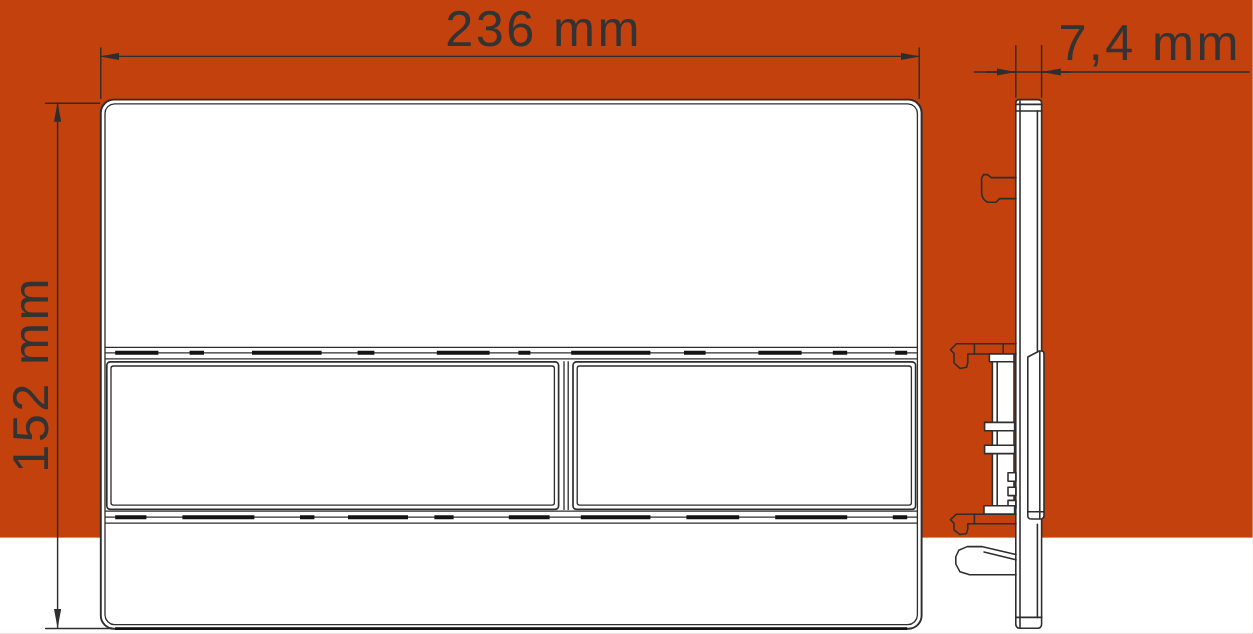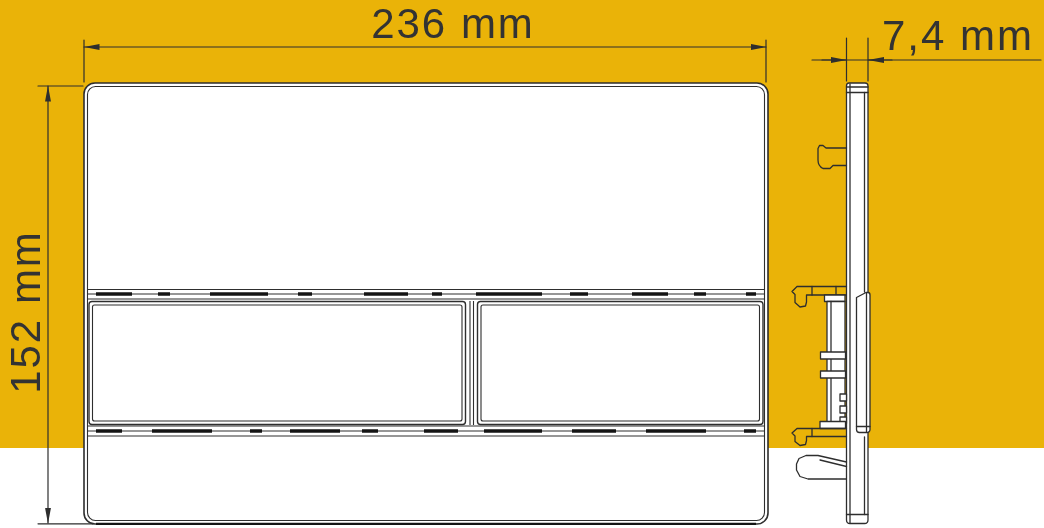--- a/index.html
+++ b/index.html
@@ -8,21 +8,21 @@
     background: #ffffff;
     width: 1044px;
     height: 528px;
     overflow: hidden;
     font-family: "Liberation Sans", sans-serif;
   }
   .stage {
     position: relative;
     width: 1044px;
     height: 448px;
-    background: #eab308;
+    background: #c2410c;
   }
   svg { display: block; }
   text {
     font-family: "Liberation Sans", sans-serif;
     font-weight: 400;
     letter-spacing: 2px;
     stroke: none;
   }
 </style>
 </head>

